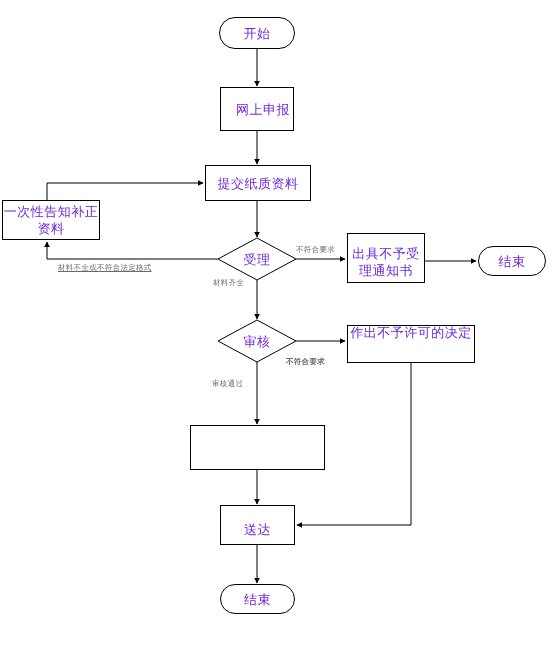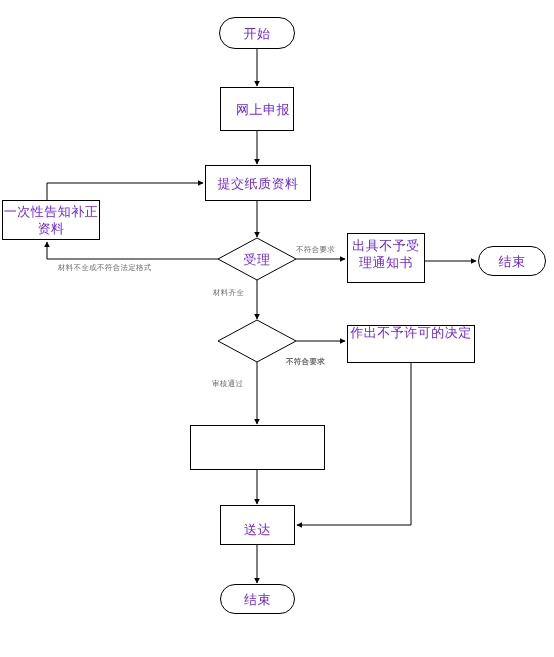--- a/index.html
+++ b/index.html
@@ -103,26 +103,27 @@
       <path d="M 257 545 L 257 583" marker-end="url(#arrow)"></path>
     </g>
   </svg>
 
   <div class="node-label" style="left:219px; top:17px; width:76px; height:32px;">开始</div>
   <div class="node-label" style="left:220px; top:87px; width:86px; height:44px;">网上申报</div>
   <div class="node-label" style="left:2px; top:200px; width:98px; height:40px;">一次性告知补正
 资料</div>
   <div class="node-label" style="left:205px; top:165px; width:106px; height:36px;">提交纸质资料</div>
   <div class="node-label" style="left:218px; top:238px; width:78px; height:42px;">受理</div>
-  <div class="node-label" style="left:347px; top:233px; width:78px; height:42px;">出具不予受
+  <div class="node-label" style="left:347px; top:241px; width:78px; height:42px;">出具不予受
 理通知书</div>
   <div class="node-label" style="left:478px; top:246px; width:68px; height:30px;">结束</div>
+  <div class="node-label" style="left:218px; top:320px; width:78px; height:42px;">审核</div>
   <div class="node-label" style="left:347px; top:306px; width:128px; height:52px;">作出不予许可的决定</div>
   <div class="node-label" style="left:220px; top:505px; width:75px; height:48px;">送达</div>
   <div class="node-label" style="left:220px; top:584px; width:75px; height:30px;">结束</div>
 
-  <div class="edge-label" style="left:58px; top:263px;">材料不全或不符合法定格式</div>
+  <div class="edge-label" style="left:58px; top:263px;text-decoration:underline;">材料不全或不符合法定格式</div>
   <div class="edge-label" style="left:296px; top:245px;">不符合要求</div>
-  <div class="edge-label" style="left:213px; top:288px;text-align:center;">材料齐全</div>
+  <div class="edge-label" style="left:213px; top:278px;text-align:center;">材料齐全</div>
   <div class="edge-label" style="left:286px; top:357px;font-weight:bold;">不符合要求</div>
   <div class="edge-label" style="left:212px; top:379px;">审核通过</div>
 
 </div>
 
 </body></html>

